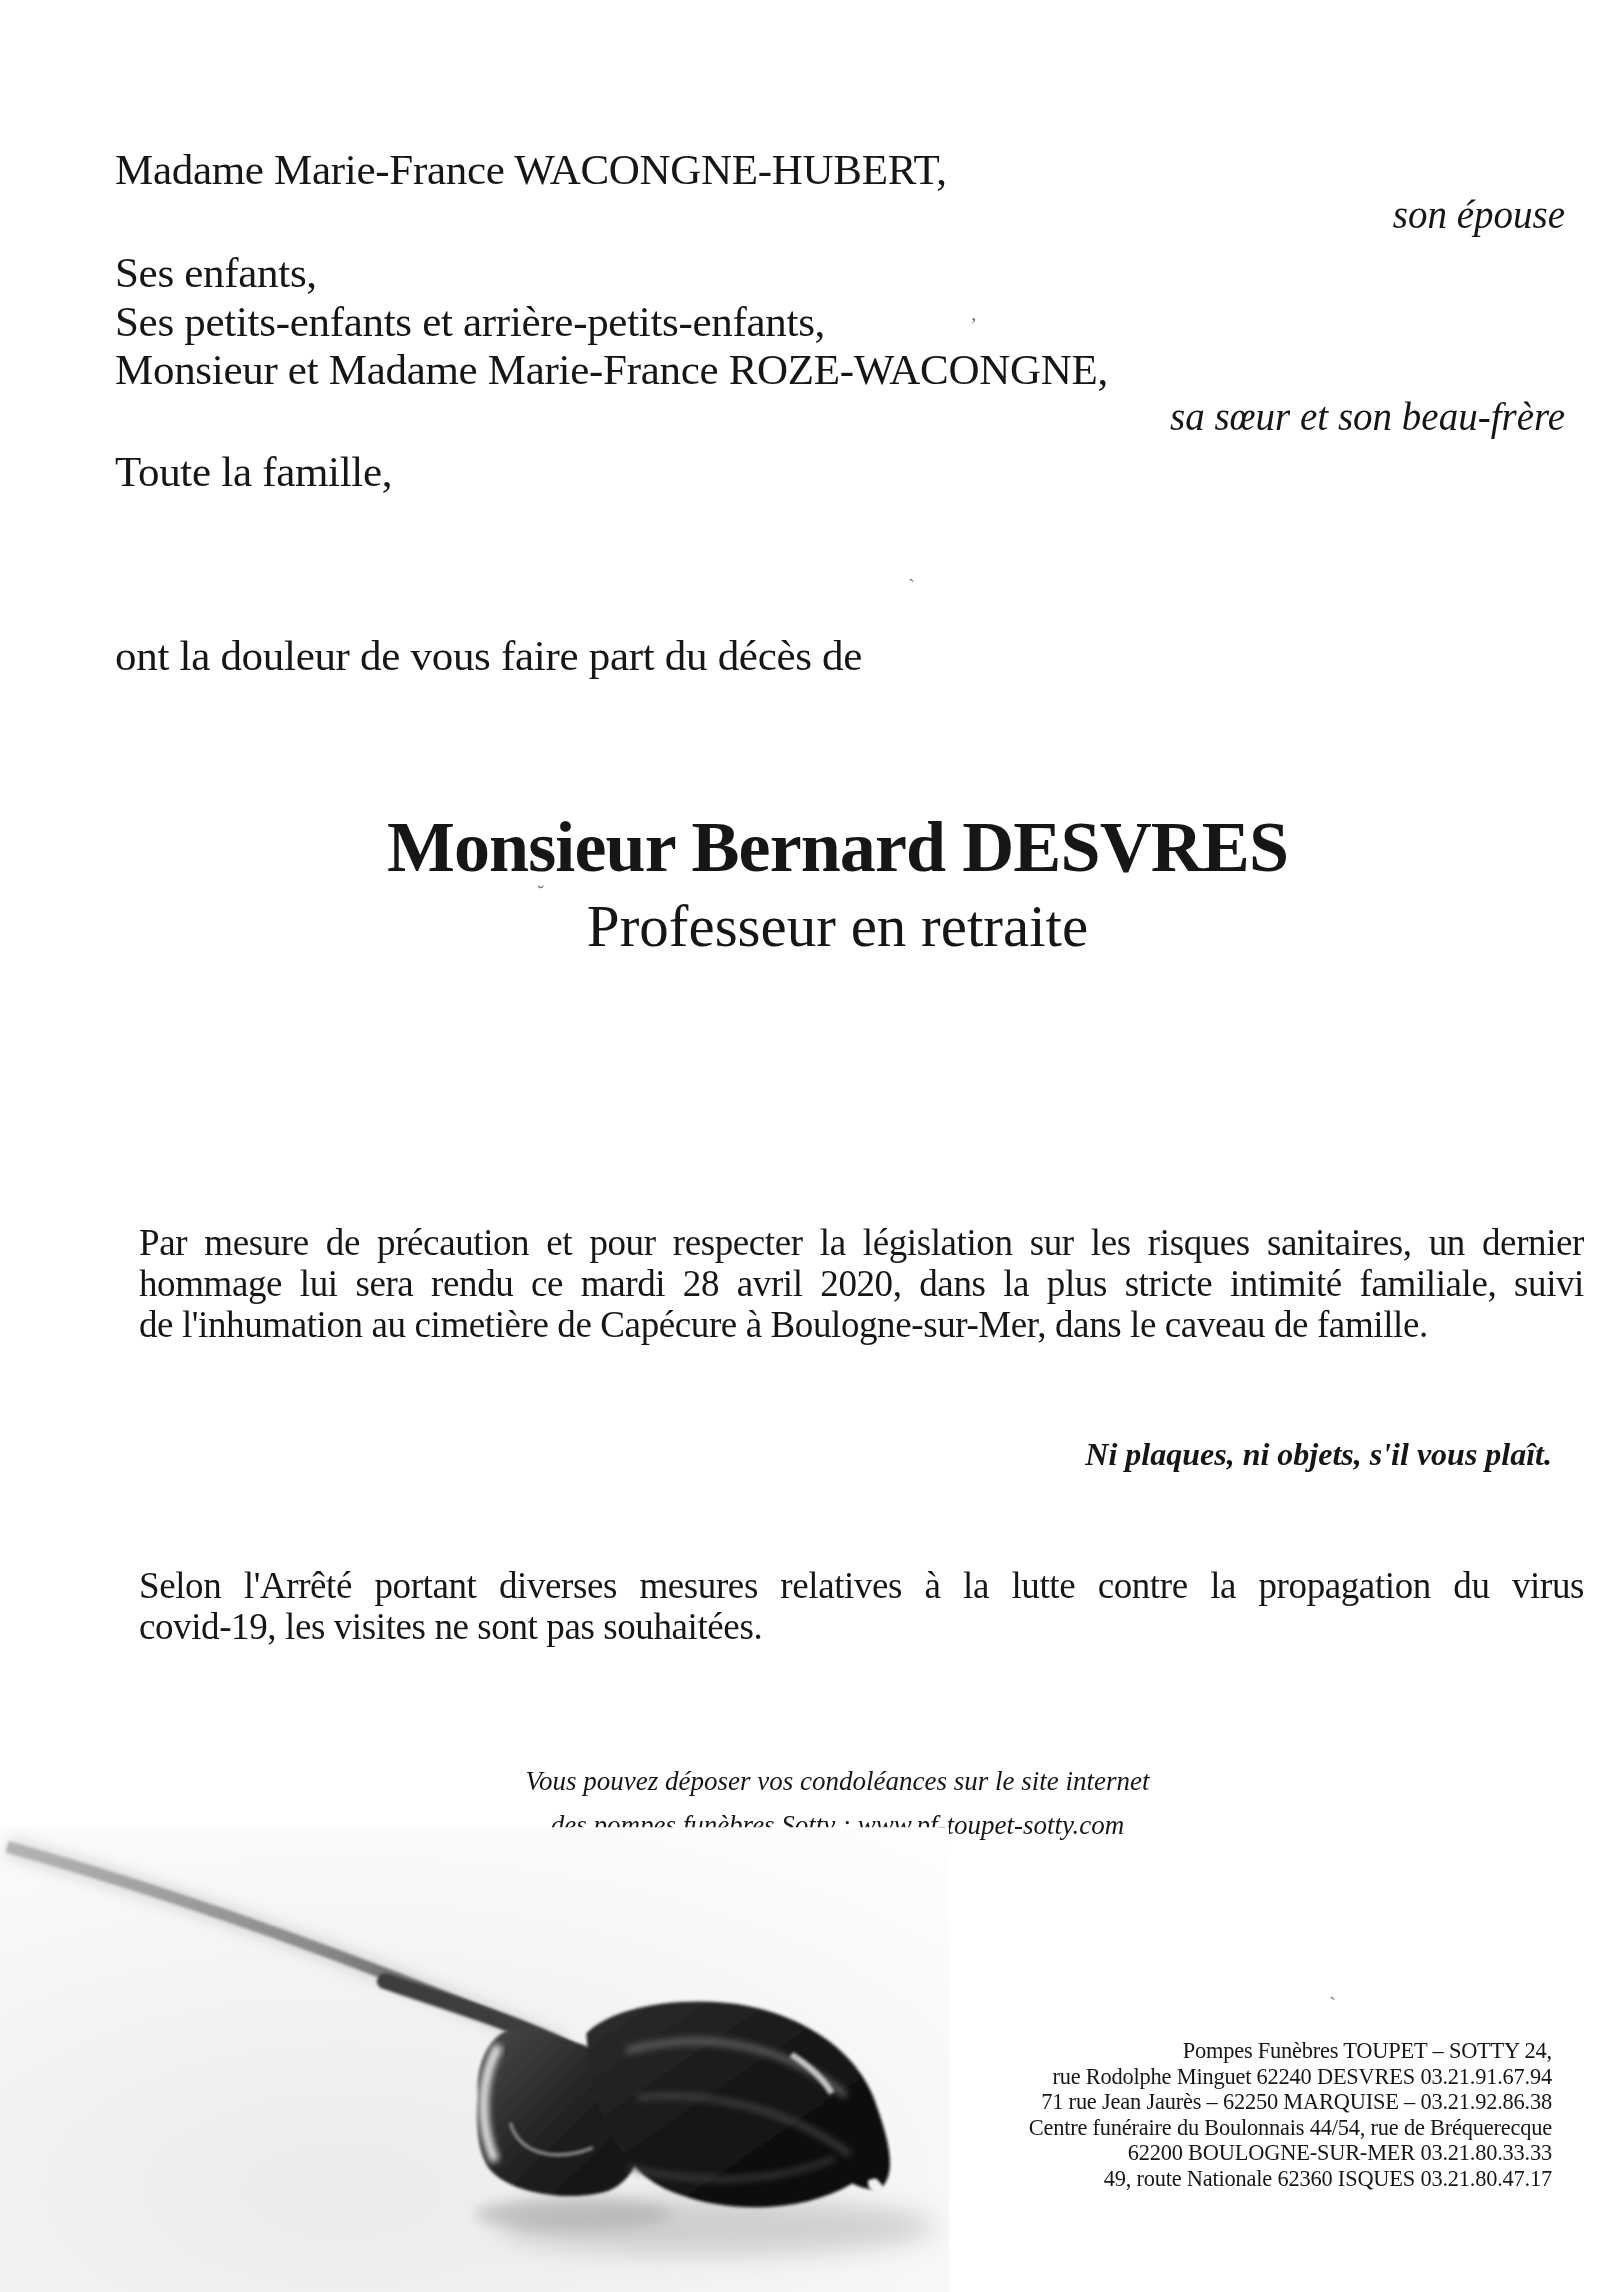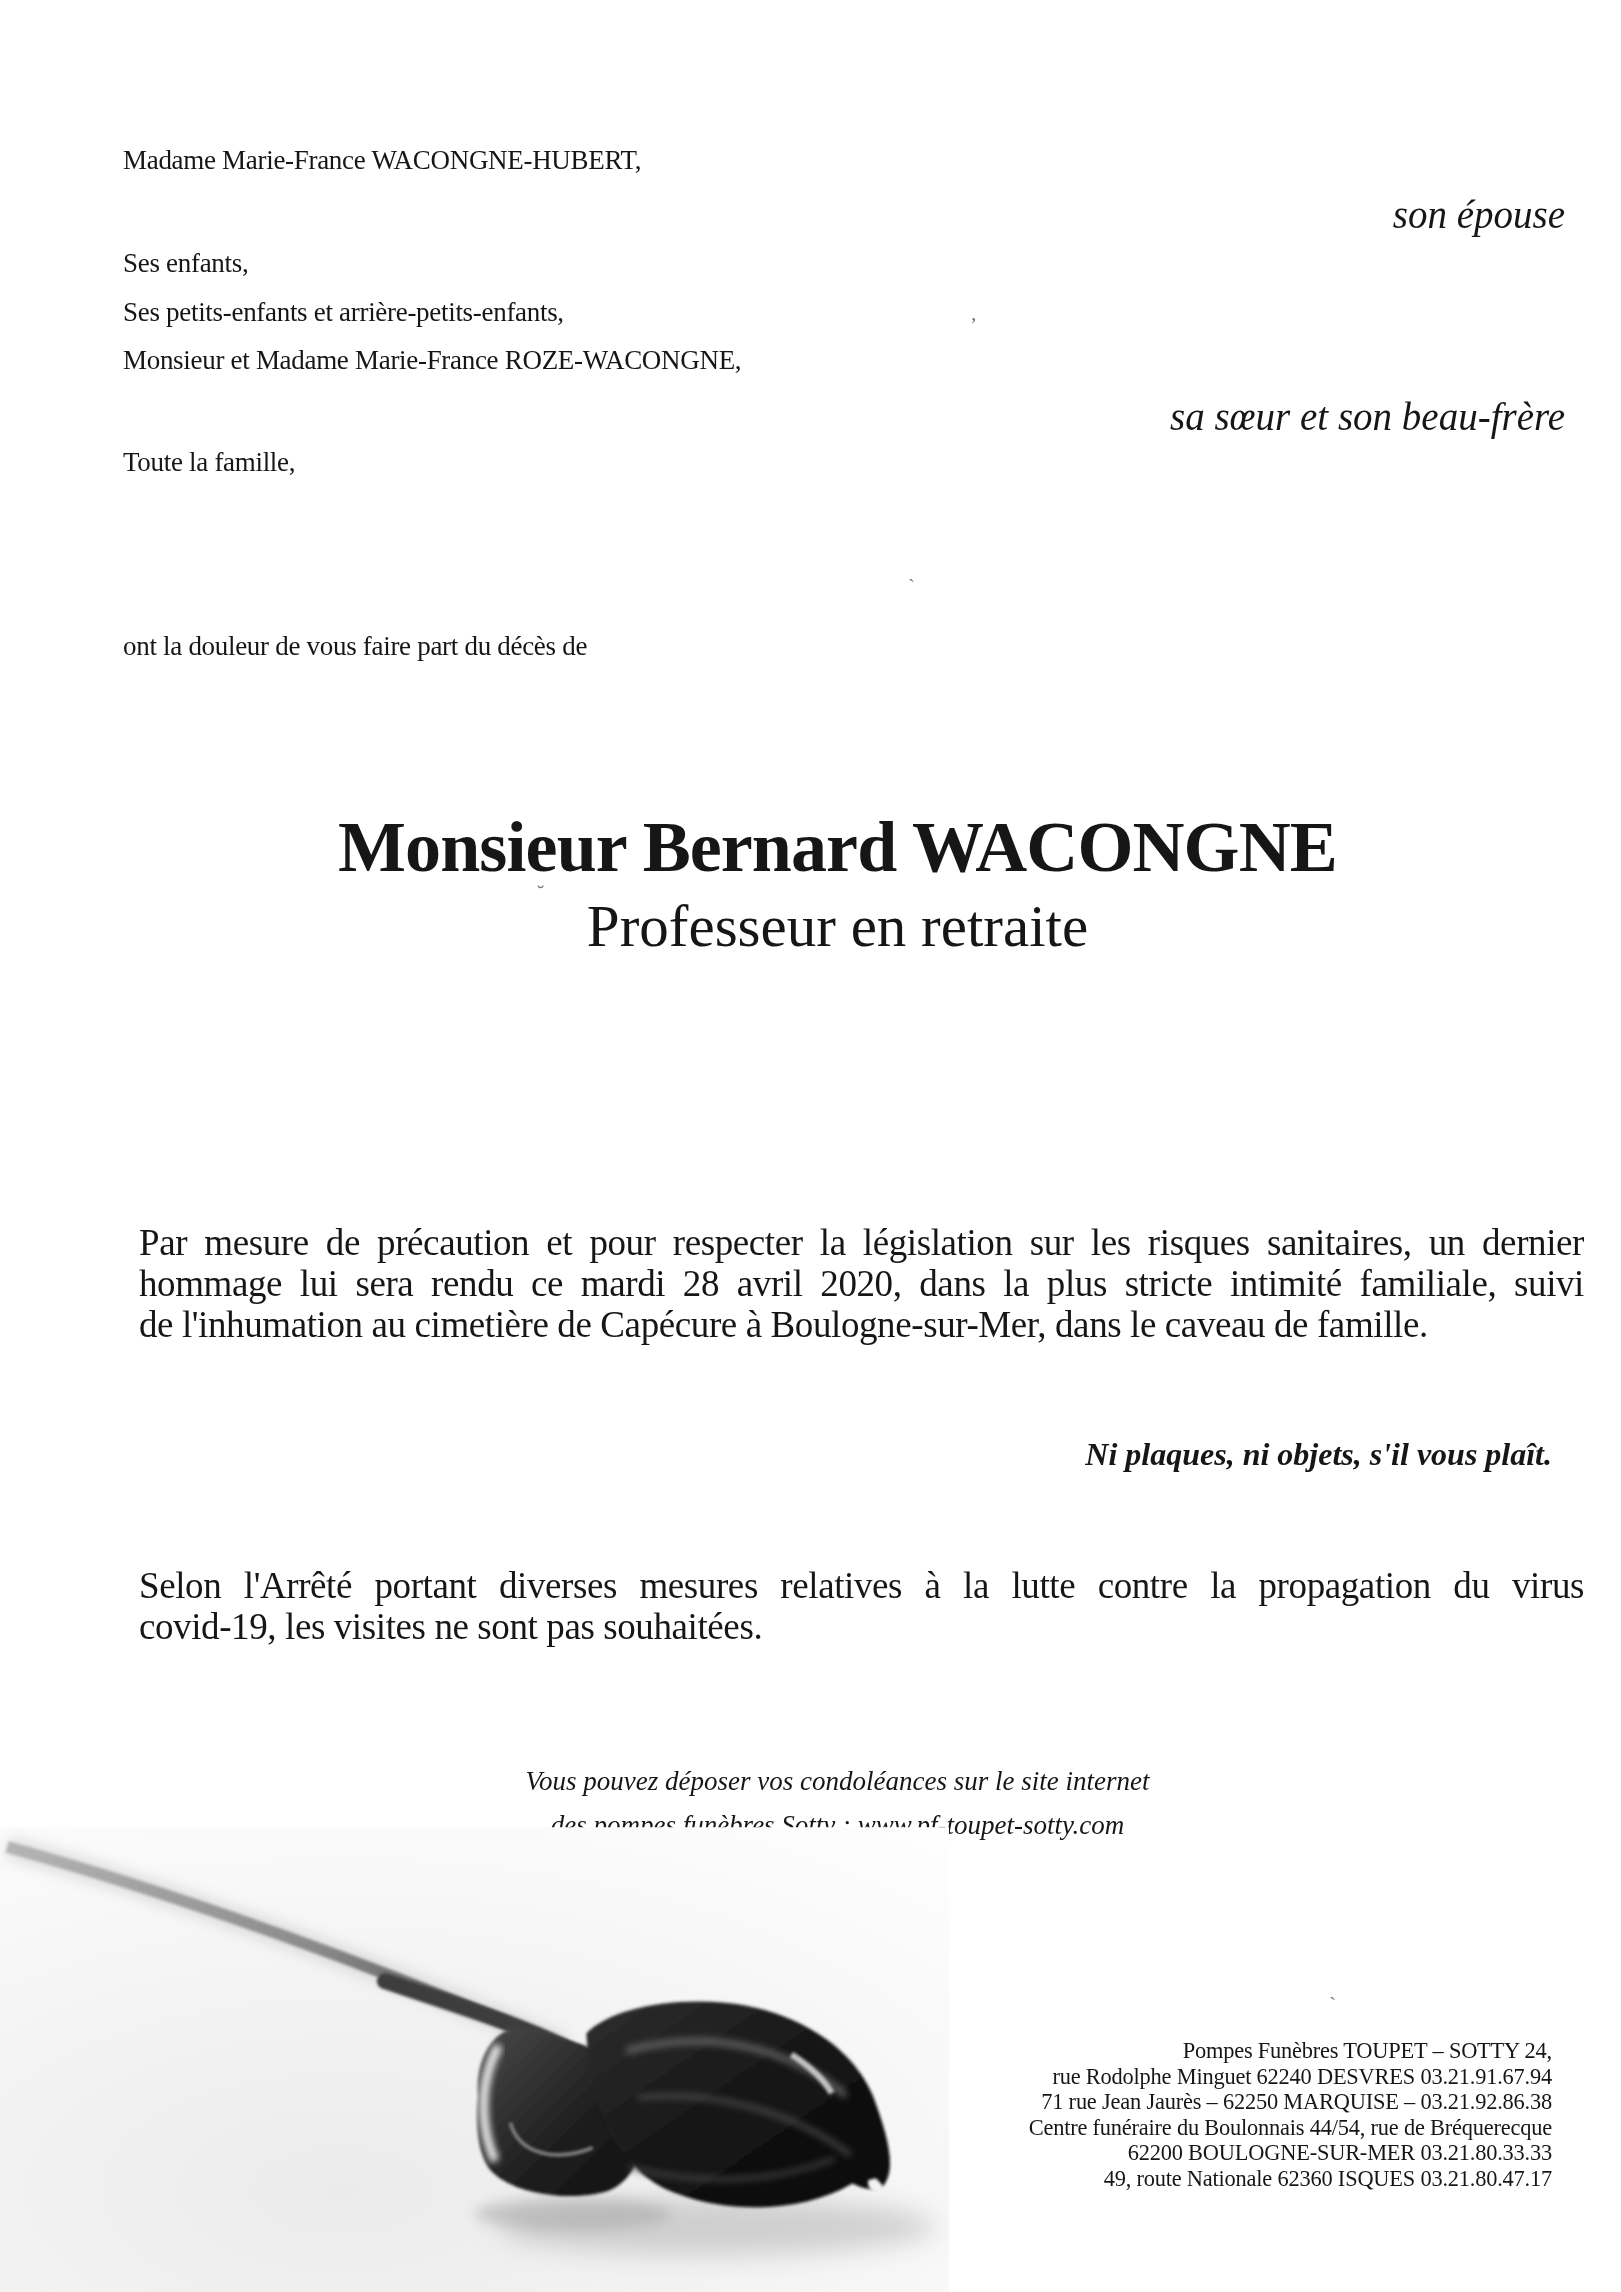--- a/index.html
+++ b/index.html
@@ -6,21 +6,21 @@
   .page{
     position:relative;
     width:1621px;height:2293px;
     background:#ffffff;
     font-family:"Liberation Serif","DejaVu Serif",serif;
     color:#161616;
     overflow:hidden;
   }
   .line{position:absolute;white-space:nowrap;line-height:1.2;}
   .left{left:115px;}
-  .fs-body{font-size:27px;letter-spacing:-0.3px;margin-left:8px;}
+  .fs-body{font-size:43px;letter-spacing:-0.3px;}
   .it{font-style:italic;}
   .note-right{right:56px;text-align:left;font-size:39px;}
   .center-col{position:absolute;left:115px;width:1445px;text-align:center;}
   .deceased-name{top:806px;font-size:72px;font-weight:bold;letter-spacing:-0.9px;}
   .deceased-title{top:892px;font-size:59px;}
   .para{position:absolute;left:115px;width:1445px;font-size:37px;letter-spacing:-0.4px;margin-left:24px;}
   .para div{height:41px;line-height:41px;}
   .para div.just{text-align:justify;text-align-last:justify;-moz-text-align-last:justify;}
   .no-plaques{right:69px;font-size:32px;font-weight:bold;font-style:italic;}
   .condolences{top:1759px;font-style:italic;font-size:27px;line-height:44px;}
@@ -37,21 +37,21 @@
   <div class="line left fs-body" style="top:144px">Madame Marie-France WACONGNE-HUBERT,</div>
   <div class="line it note-right" style="top:192px">son épouse</div>
   <div class="line left fs-body" style="top:247px">Ses enfants,</div>
   <div class="line left fs-body" style="top:344px">Monsieur et Madame Marie-France ROZE-WACONGNE,</div>
   <div class="line left fs-body" style="top:296px">Ses petits-enfants et arrière-petits-enfants,</div>
   <div class="line it note-right" style="top:394px">sa sœur et son beau-frère</div>
   <div class="line left fs-body" style="top:446px">Toute la famille,</div>
 
   <div class="line left fs-body" style="top:630px">ont la douleur de vous faire part du décès de</div>
 
-  <div class="center-col deceased-name">Monsieur Bernard WACONGNE</div>
+  <div class="center-col deceased-name">Monsieur Bernard DESVRES</div>
   <div class="center-col deceased-title">Professeur en retraite</div>
 
 
   <div class="para" style="top:1222px">
       <div class="just">Par mesure de précaution et pour respecter la législation sur les risques sanitaires, un dernier</div>
       <div class="just">hommage lui sera rendu ce mardi 28 avril 2020, dans la plus stricte intimité familiale, suivi</div>
       <div>de l'inhumation au cimetière de Capécure à Boulogne-sur-Mer, dans le caveau de famille.</div>
     </div>
 
   <div class="line no-plaques" style="top:1435px">Ni plaques, ni objets, s'il vous plaît.</div>

